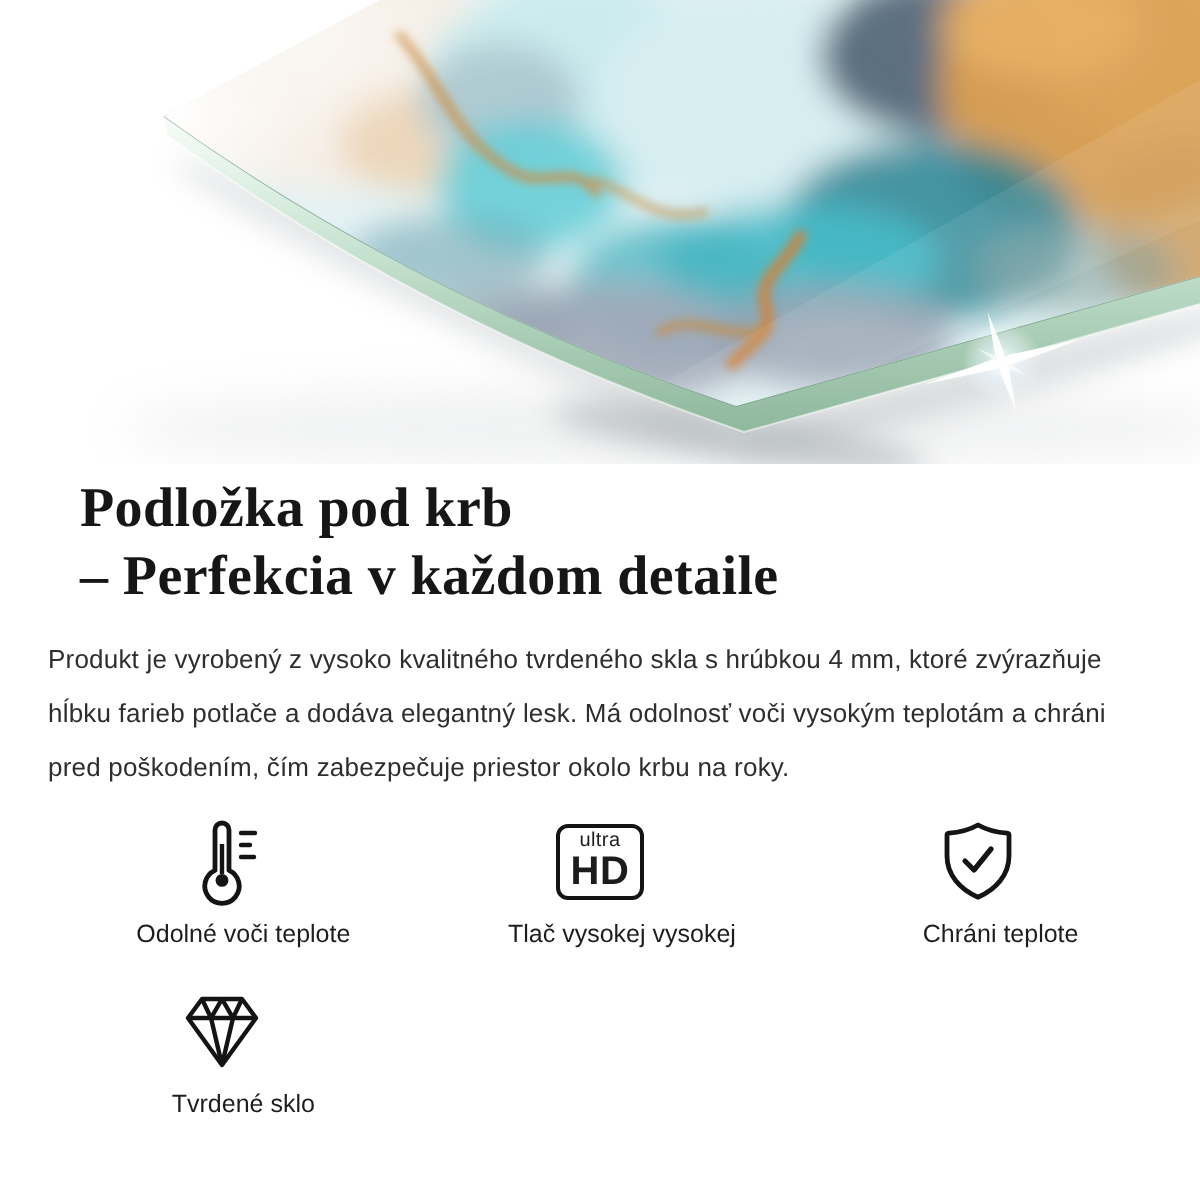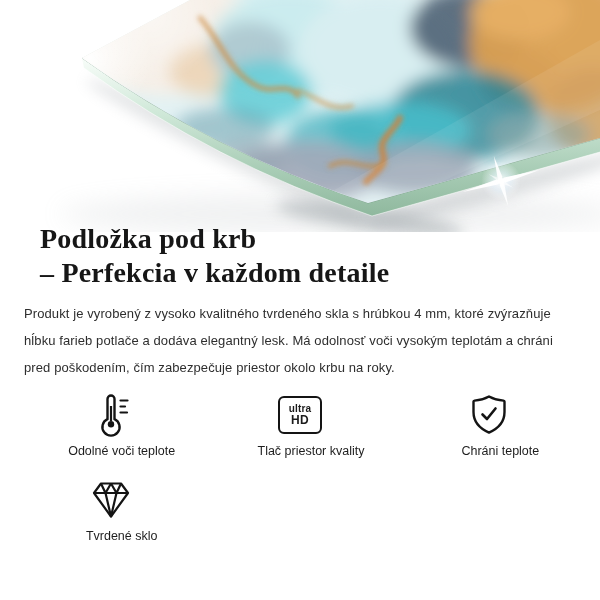--- a/index.html
+++ b/index.html
@@ -1,33 +1,33 @@
 <!DOCTYPE html>
 <html><head>
 <meta charset="utf-8">
 <style>
   html,body{margin:0;padding:0;background:#ffffff;}
   .page{position:relative;width:600px;height:600px;background:#ffffff;overflow:hidden;
         font-family:"Liberation Sans",sans-serif;color:#1c1c1c;}
   .hero{position:absolute;top:0;left:0;width:600px;height:232px;}
-  .content{position:absolute;top:216px;left:0;width:600px;}
+  .content{position:absolute;top:232px;left:0;width:600px;}
   .title{margin:6px 0 0 40px;font-family:"Liberation Serif","DejaVu Serif",serif;
          font-weight:600;font-size:28px;line-height:34px;color:#161616;letter-spacing:.2px;}
   .desc{margin:10px 40px 0 24px;max-width:545px;font-size:13px;line-height:27px;
         color:#2e2e2e;letter-spacing:.1px;}
   .features{margin:10px 16px 0 16px;display:grid;grid-template-columns:repeat(3,1fr);
             row-gap:18px;}
   .feature{display:flex;flex-direction:column;align-items:center;}
   .icon-box{height:48px;display:flex;align-items:center;justify-content:center;}
   .f-label{margin-top:5px;font-size:12.5px;color:#1d1d1d;margin-left:22px;}
   .uhd{width:44px;height:38px;border:2.6px solid #141414;border-radius:6px;
        display:flex;flex-direction:column;align-items:center;justify-content:center;
        box-sizing:border-box;line-height:1;}
-  .uhd .t{font-size:10px;font-weight:700;letter-spacing:.2px;}
-  .uhd .b{font-size:12px;font-weight:800;margin-top:0px;letter-spacing:.3px;}
+  .uhd .t{font-size:10px;font-weight:400;letter-spacing:.2px;}
+  .uhd .b{font-size:20px;font-weight:800;margin-top:0px;letter-spacing:.3px;}
 </style>
 </head>
 <body>
 
 <div class="page">
 
   <div class="hero">
     <svg width="600" height="232" viewBox="0 0 600 232">
       <defs>
         <clipPath id="panelClip">
@@ -152,21 +152,21 @@
         <div class="f-label">Odolné voči teplote</div>
       </div>
 
       <div class="feature">
         <div class="icon-box">
           <div class="uhd">
             <span class="t">ultra</span>
             <span class="b">HD</span>
           </div>
         </div>
-        <div class="f-label">Tlač priestor kvality</div>
+        <div class="f-label">Tlač vysokej vysokej</div>
       </div>
 
       <div class="feature">
         <div class="icon-box">
           <svg width="48" height="48" viewBox="0 0 48 48" fill="none" stroke="#141414" stroke-width="2.4">
             <path d="M24,5.5 C28.5,8 33.5,9.3 38.5,9.6 C39.1,9.65 39.5,10 39.5,10.6 V21 C39.5,30.5 33,37.6 24,41.6 C15,37.6 8.5,30.5 8.5,21 V10.6 C8.5,10 8.9,9.65 9.5,9.6 C14.5,9.3 19.5,8 24,5.5 Z" stroke-linejoin="round"></path>
             <path d="M17.5,23.5 L22,28 L30.5,17.5" stroke-width="2.6" stroke-linecap="round" stroke-linejoin="round"></path>
           </svg>
         </div>
         <div class="f-label">Chráni teplote</div>

